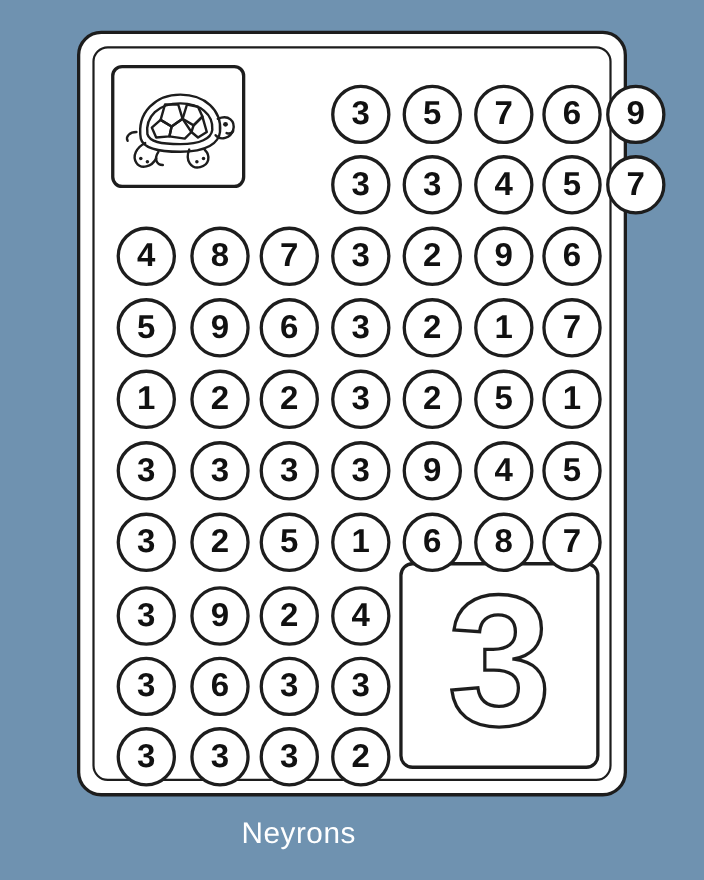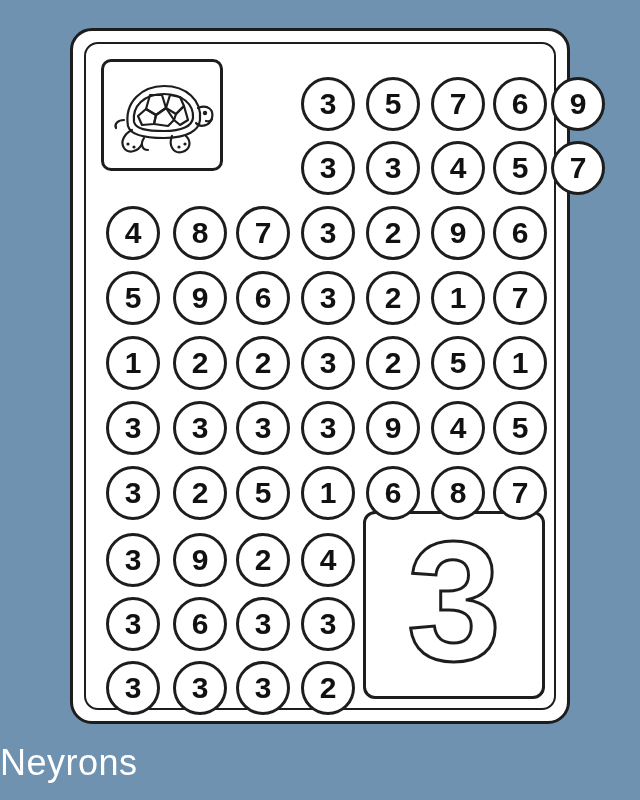--- a/index.html
+++ b/index.html
@@ -95,22 +95,23 @@
     color: #ffffff;
     -webkit-text-stroke: 3px #1d1d1d;
     text-shadow: none;
     margin-top: -6px;
   }
   .caption {
     position: absolute;
     left: 0;
     top: 742px;
     width: 543px;
+    text-align: center;
     color: #ffffff;
-    font-size: 36px;
+    font-size: 27px;
     letter-spacing: 0.5px;
   }
 </style>
 </head>
 <body>
 
 <div class="page">
   <div class="inner-frame"></div>
 
   <div class="grid">

